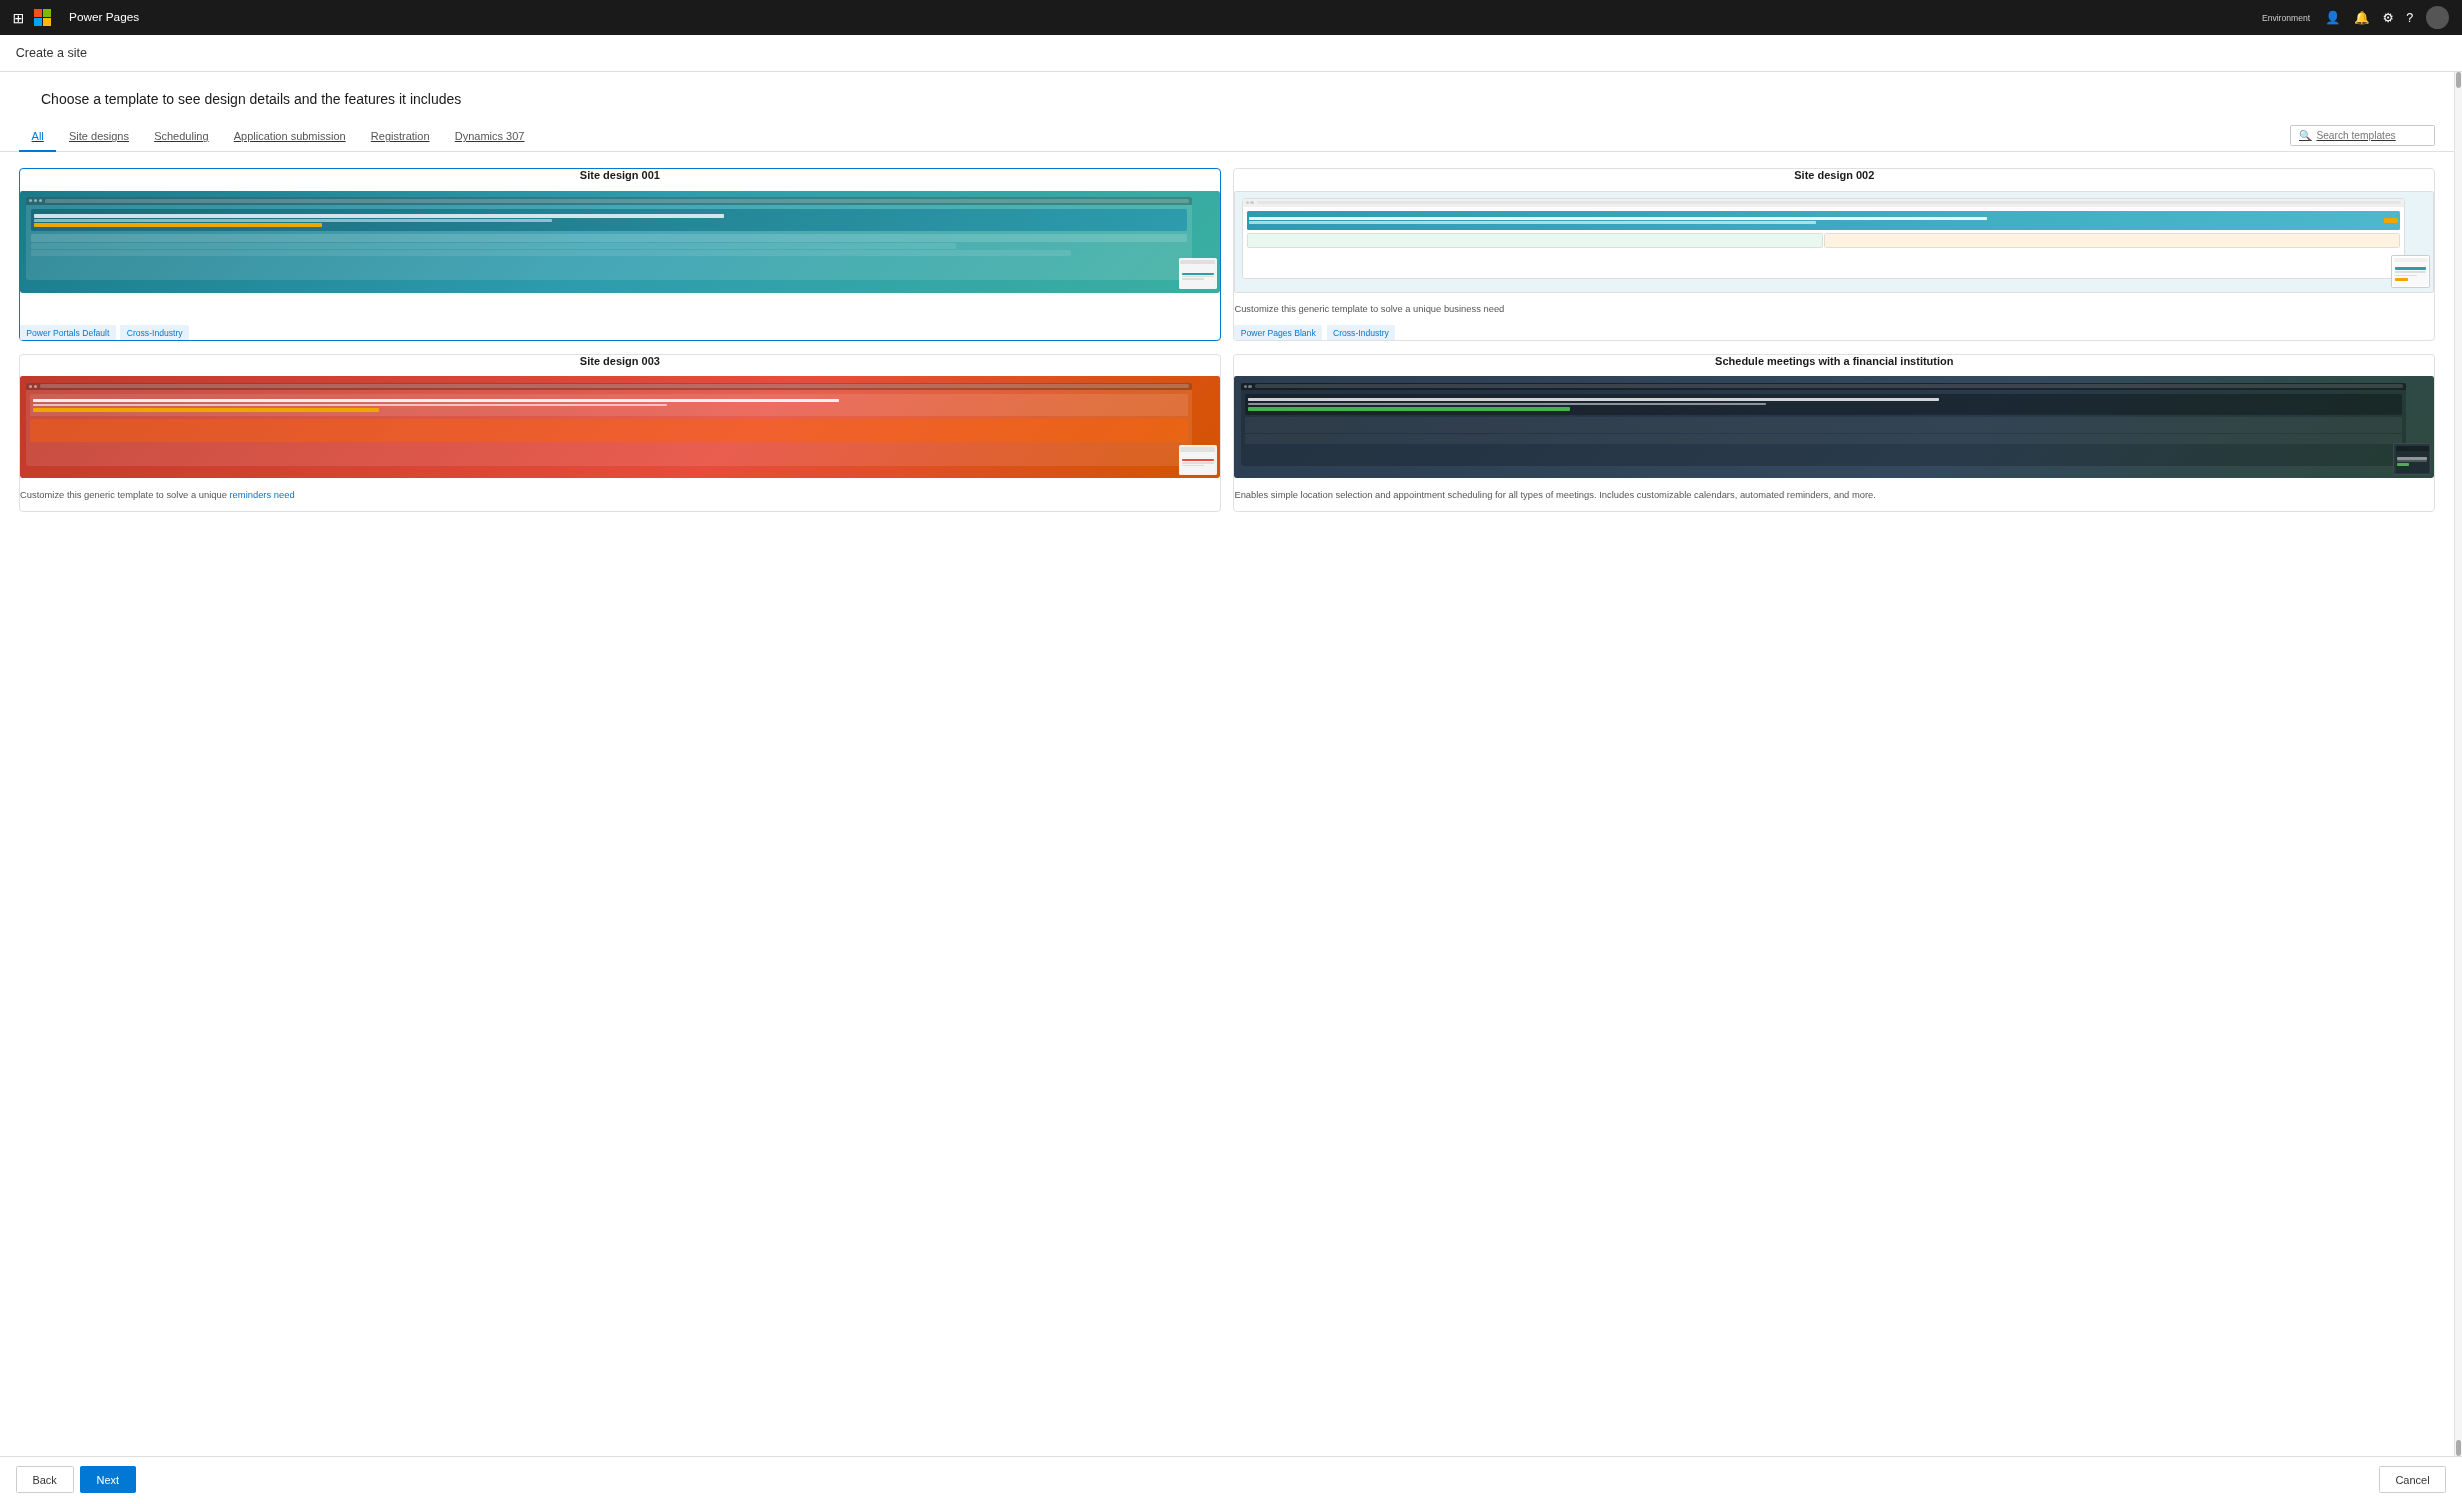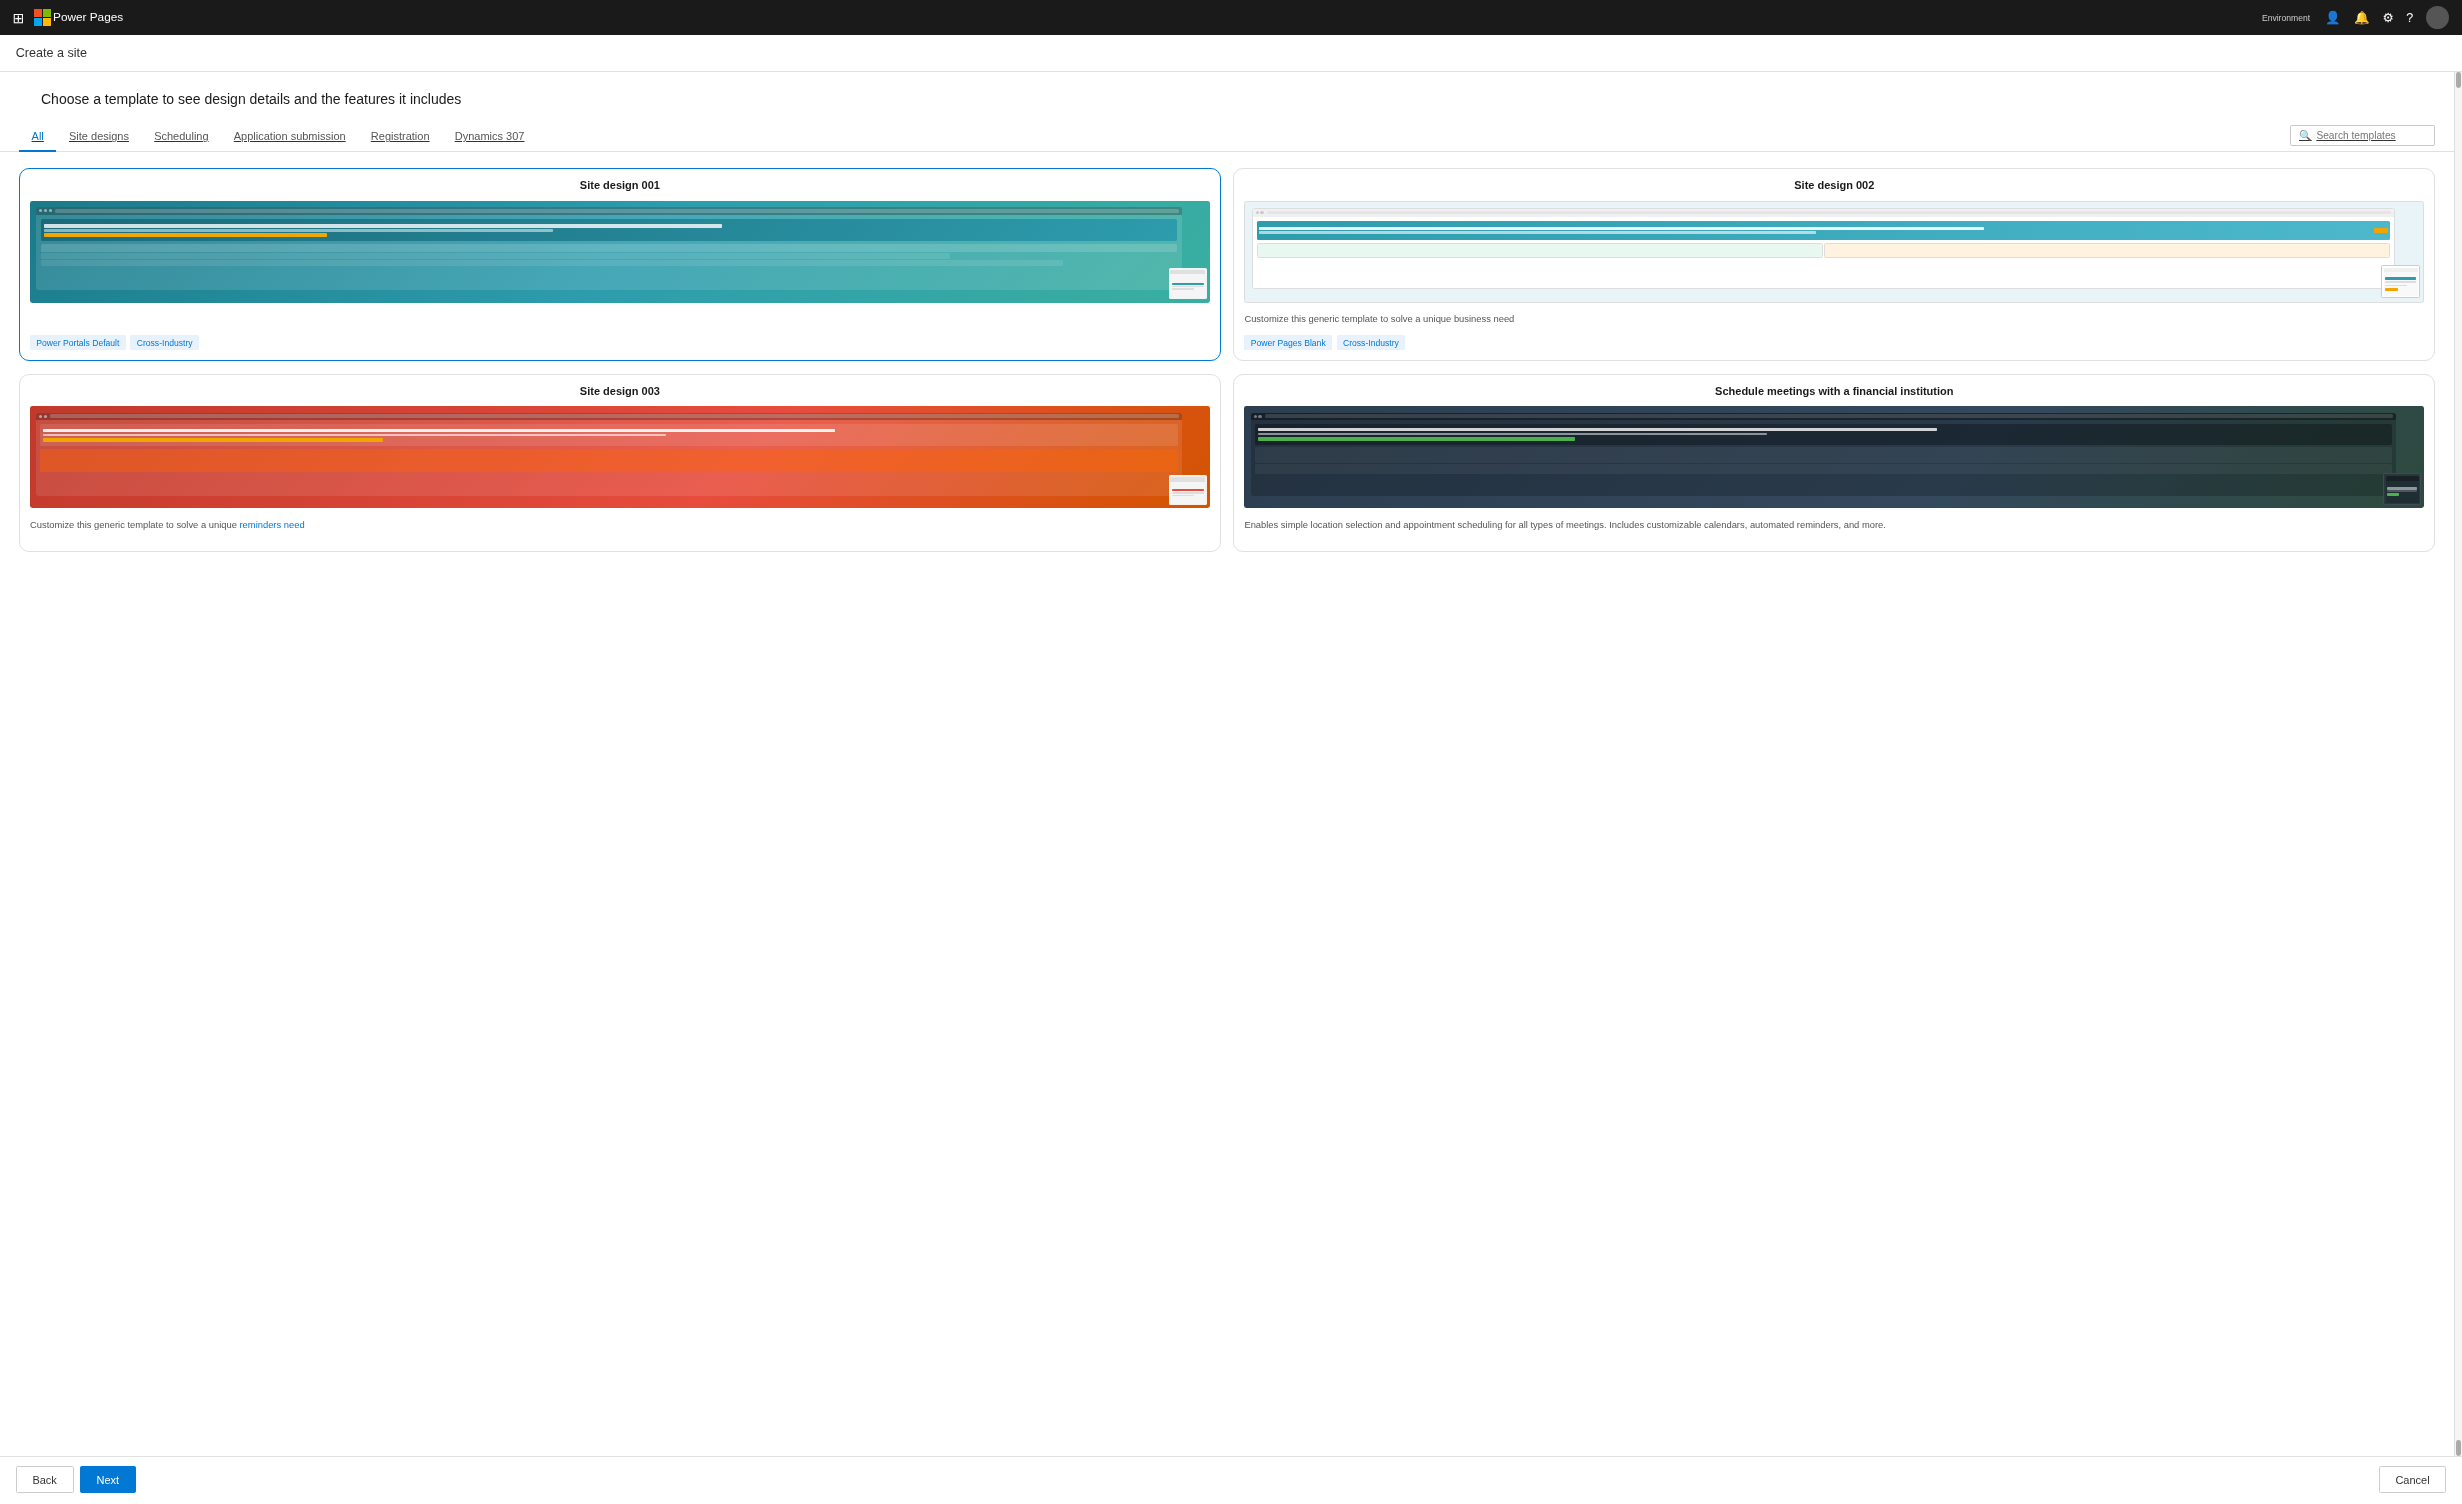--- a/index.html
+++ b/index.html
@@ -9,21 +9,21 @@
     .top-nav {
       background: #1a1a1a;
       color: #fff;
       height: 35px;
       display: flex;
       align-items: center;
       padding: 0 12.6px;
       gap: 9.4px;
     }
     .top-nav-waffle { color: #fff; font-size: 14px; cursor: pointer; }
-    .top-nav-logo { display: flex; align-items: center; gap: 2px; }
+    .top-nav-logo { display: flex; align-items: center; gap: 18px; }
     .ms-logo { width: 17.3px; height: 17.3px; display: grid; grid-template-columns: 1fr 1fr; gap: 1.6px; }
     .ms-logo span { display: block; }
     .ms-logo .r { background: #f25022; }
     .ms-logo .g { background: #7fba00; }
     .ms-logo .b { background: #00a4ef; }
     .ms-logo .y { background: #ffb900; }
     .top-nav-app { color: #fff; font-size: 11.8px; font-weight: 400; }
     .top-nav-spacer { flex: 1; }
     .top-nav-env { display: flex; flex-direction: column; align-items: flex-end; margin-right: 6.3px; }
     .top-nav-env-label { font-size: 8.6px; color: #ccc; }
@@ -142,22 +142,22 @@
       overflow-y: auto;
       padding: 15.7px 19px;
       display: grid;
       grid-template-columns: 1fr 1fr;
       gap: 12.6px;
       align-content: start;
     }
 
     .template-card {
       border: 0.8px solid #e0e0e0;
-      border-radius: 10px;
-      padding: 10px;
+      border-radius: 4px;
+      padding: 0;
       background: #fff;
       cursor: pointer;
       display: flex;
       flex-direction: column;
       gap: 9.4px;
       transition: border-color 0.15s;
     }
     .template-card.selected { border: 1.6px solid #0078d4; }
 
     .template-card-title {

